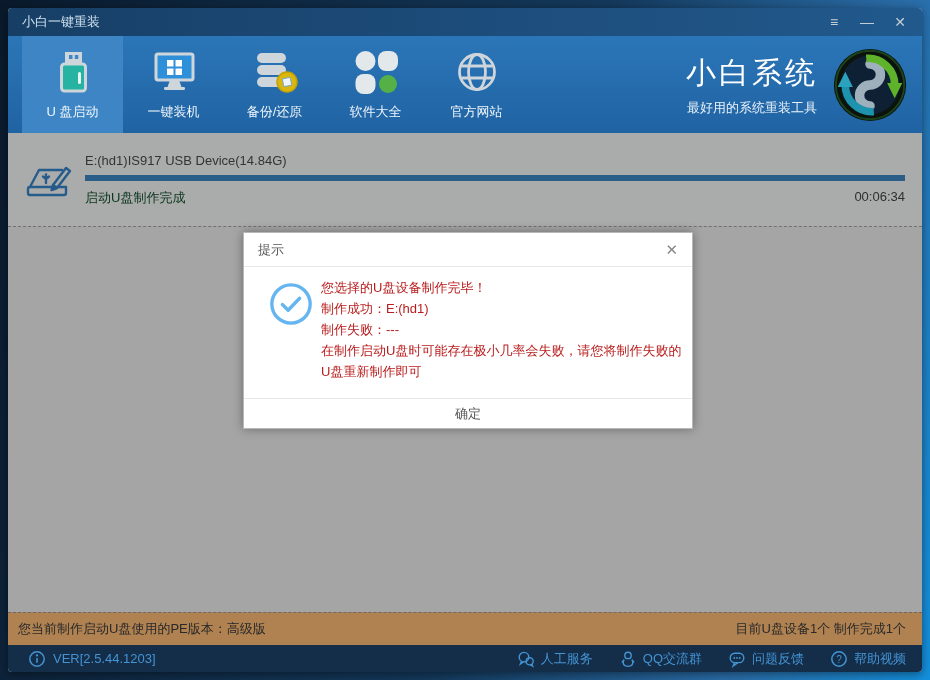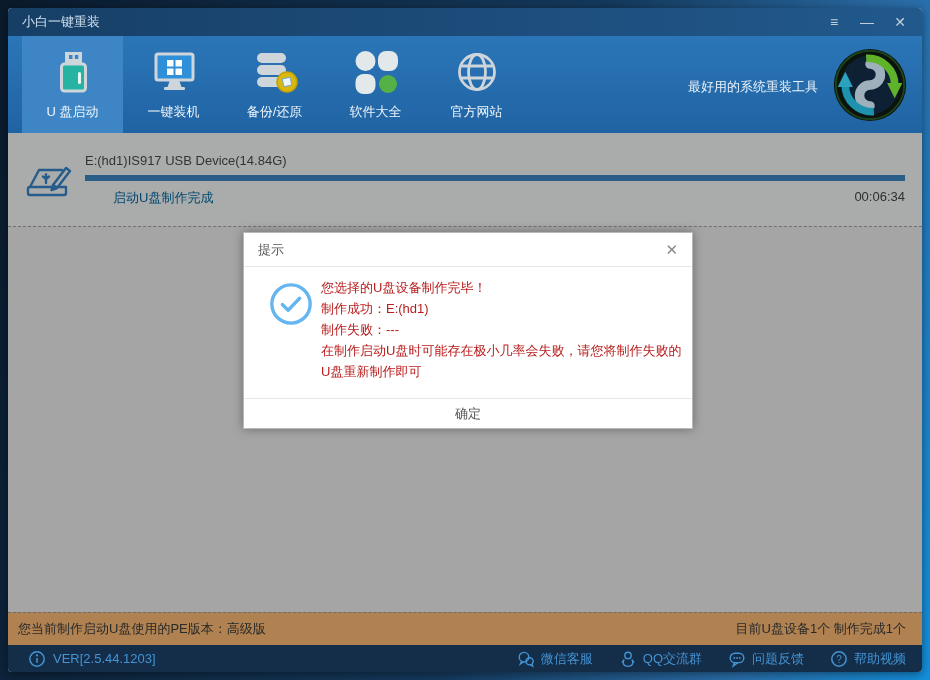--- a/index.html
+++ b/index.html
@@ -33,21 +33,21 @@
   .brand-text{text-align:center;}
   .brand-name{color:#ffffff;font-size:30px;letter-spacing:3px;font-weight:400;white-space:nowrap;}
   .brand-tag{color:#e8f1fa;font-size:13px;margin-top:5px;white-space:nowrap;}
   .emblem{width:76px;height:76px;display:block;}
   
   .progress-sec{position:absolute;left:0;top:125px;width:100%;height:93px;background:#f4f5f5;}
   .drive-icon{position:absolute;left:14px;top:18px;width:50px;height:54px;}
   .device-label{position:absolute;left:77px;top:20px;font-size:13px;color:#4b4b4b;}
   .pbar{position:absolute;left:77px;right:17px;top:42px;height:6px;background:#cfd8de;}
   .pbar-fill{height:100%;background:#3e86c5;}
-  .pstatus{position:absolute;left:77px;top:56px;font-size:13px;color:#0369a1;margin-left:28px;}
+  .pstatus{position:absolute;left:77px;top:56px;font-size:13px;color:#14532d;}
   .ptime{position:absolute;right:17px;top:56px;font-size:13px;color:#444;}
   
   .main-area{position:absolute;left:0;top:218px;width:100%;height:386px;background:#ececec;border-top:1px dashed #a2a2a2;}
   .statusbar{position:absolute;left:0;top:604px;width:100%;height:33px;background:#fdba74;border-top:1px dashed #9a9a9a;
     display:flex;align-items:center;font-size:13px;color:#3c3c3c;padding:0 16px 0 10px;}
   .statusbar .sb-right{margin-left:auto;}
   .footerbar{position:absolute;left:0;top:637px;width:100%;height:27px;background:#142e4a;
     display:flex;align-items:center;padding:0 16px 0 20px;}
   .version{display:flex;align-items:center;gap:7px;color:#4493d2;font-size:13px;}
   .flinks{margin-left:auto;display:flex;align-items:center;gap:26px;}
@@ -143,20 +143,21 @@
           <circle cx="23" cy="23" r="17.5" stroke="#ced6db" stroke-width="2.8" fill="none"></circle>
           <ellipse cx="23" cy="23" rx="8.5" ry="17.5" stroke="#ced6db" stroke-width="2.8" fill="none"></ellipse>
           <path d="M7.5 17 h31 M7.5 29 h31" stroke="#ced6db" stroke-width="2.8" fill="none"></path>
         </svg>
       </span>
       <span class="tlabel">官方网站</span>
     </div>
 
     <div class="brand">
       <div class="brand-text">
+        <div class="brand-name">小白系统</div>
         <div class="brand-tag">最好用的系统重装工具</div>
       </div>
       <span class="emblem">
         <svg viewBox="0 0 80 80" width="76" height="76">
           <circle cx="40" cy="40" r="38" fill="#0b130c"></circle>
           <circle cx="40" cy="40" r="36" fill="none" stroke="#1e4a1e" stroke-width="2" opacity="0.9"></circle>
           <circle cx="40" cy="40" r="31" fill="#0e2033"></circle>
           <path d="M40 18 a11 11 0 0 1 0 22 a11 11 0 0 0 0 22" stroke="#9fb0bd" stroke-width="10" fill="none" stroke-linecap="round"></path>
           <path d="M36 12 A28 28 0 0 1 66 40" stroke="#5fb32b" stroke-width="8" fill="none"></path>
           <polygon points="58,38 74,38 66,54" fill="#5fb32b"></polygon>
@@ -211,21 +212,21 @@
         <span class="fico">
           <svg viewBox="0 0 18 18" width="18" height="18">
             <g stroke="#4493d2" stroke-width="1.4" fill="none">
               <circle cx="7" cy="7.2" r="4.8"></circle>
               <path d="M4.5 11.5 L3.4 14 L6.3 12"></path>
               <circle cx="12.6" cy="11.3" r="3.6"></circle>
               <path d="M14.8 14 L15.6 16 L13.3 14.6"></path>
             </g>
           </svg>
         </span>
-        <span>微信客服</span>
+        <span>人工服务</span>
       </div>
       <div class="flink">
         <span class="fico">
           <svg viewBox="0 0 18 18" width="18" height="18">
             <g stroke="#4493d2" stroke-width="1.4" fill="none">
               <circle cx="9" cy="5.4" r="3.2"></circle>
               <path d="M5.2 9.5 C3.6 11.5 3.8 14.6 6 15.6 C7.8 16.5 10.2 16.5 12 15.6 C14.2 14.6 14.4 11.5 12.8 9.5"></path>
               <path d="M4.6 10.5 L3 12.5 M13.4 10.5 L15 12.5"></path>
             </g>
           </svg>

